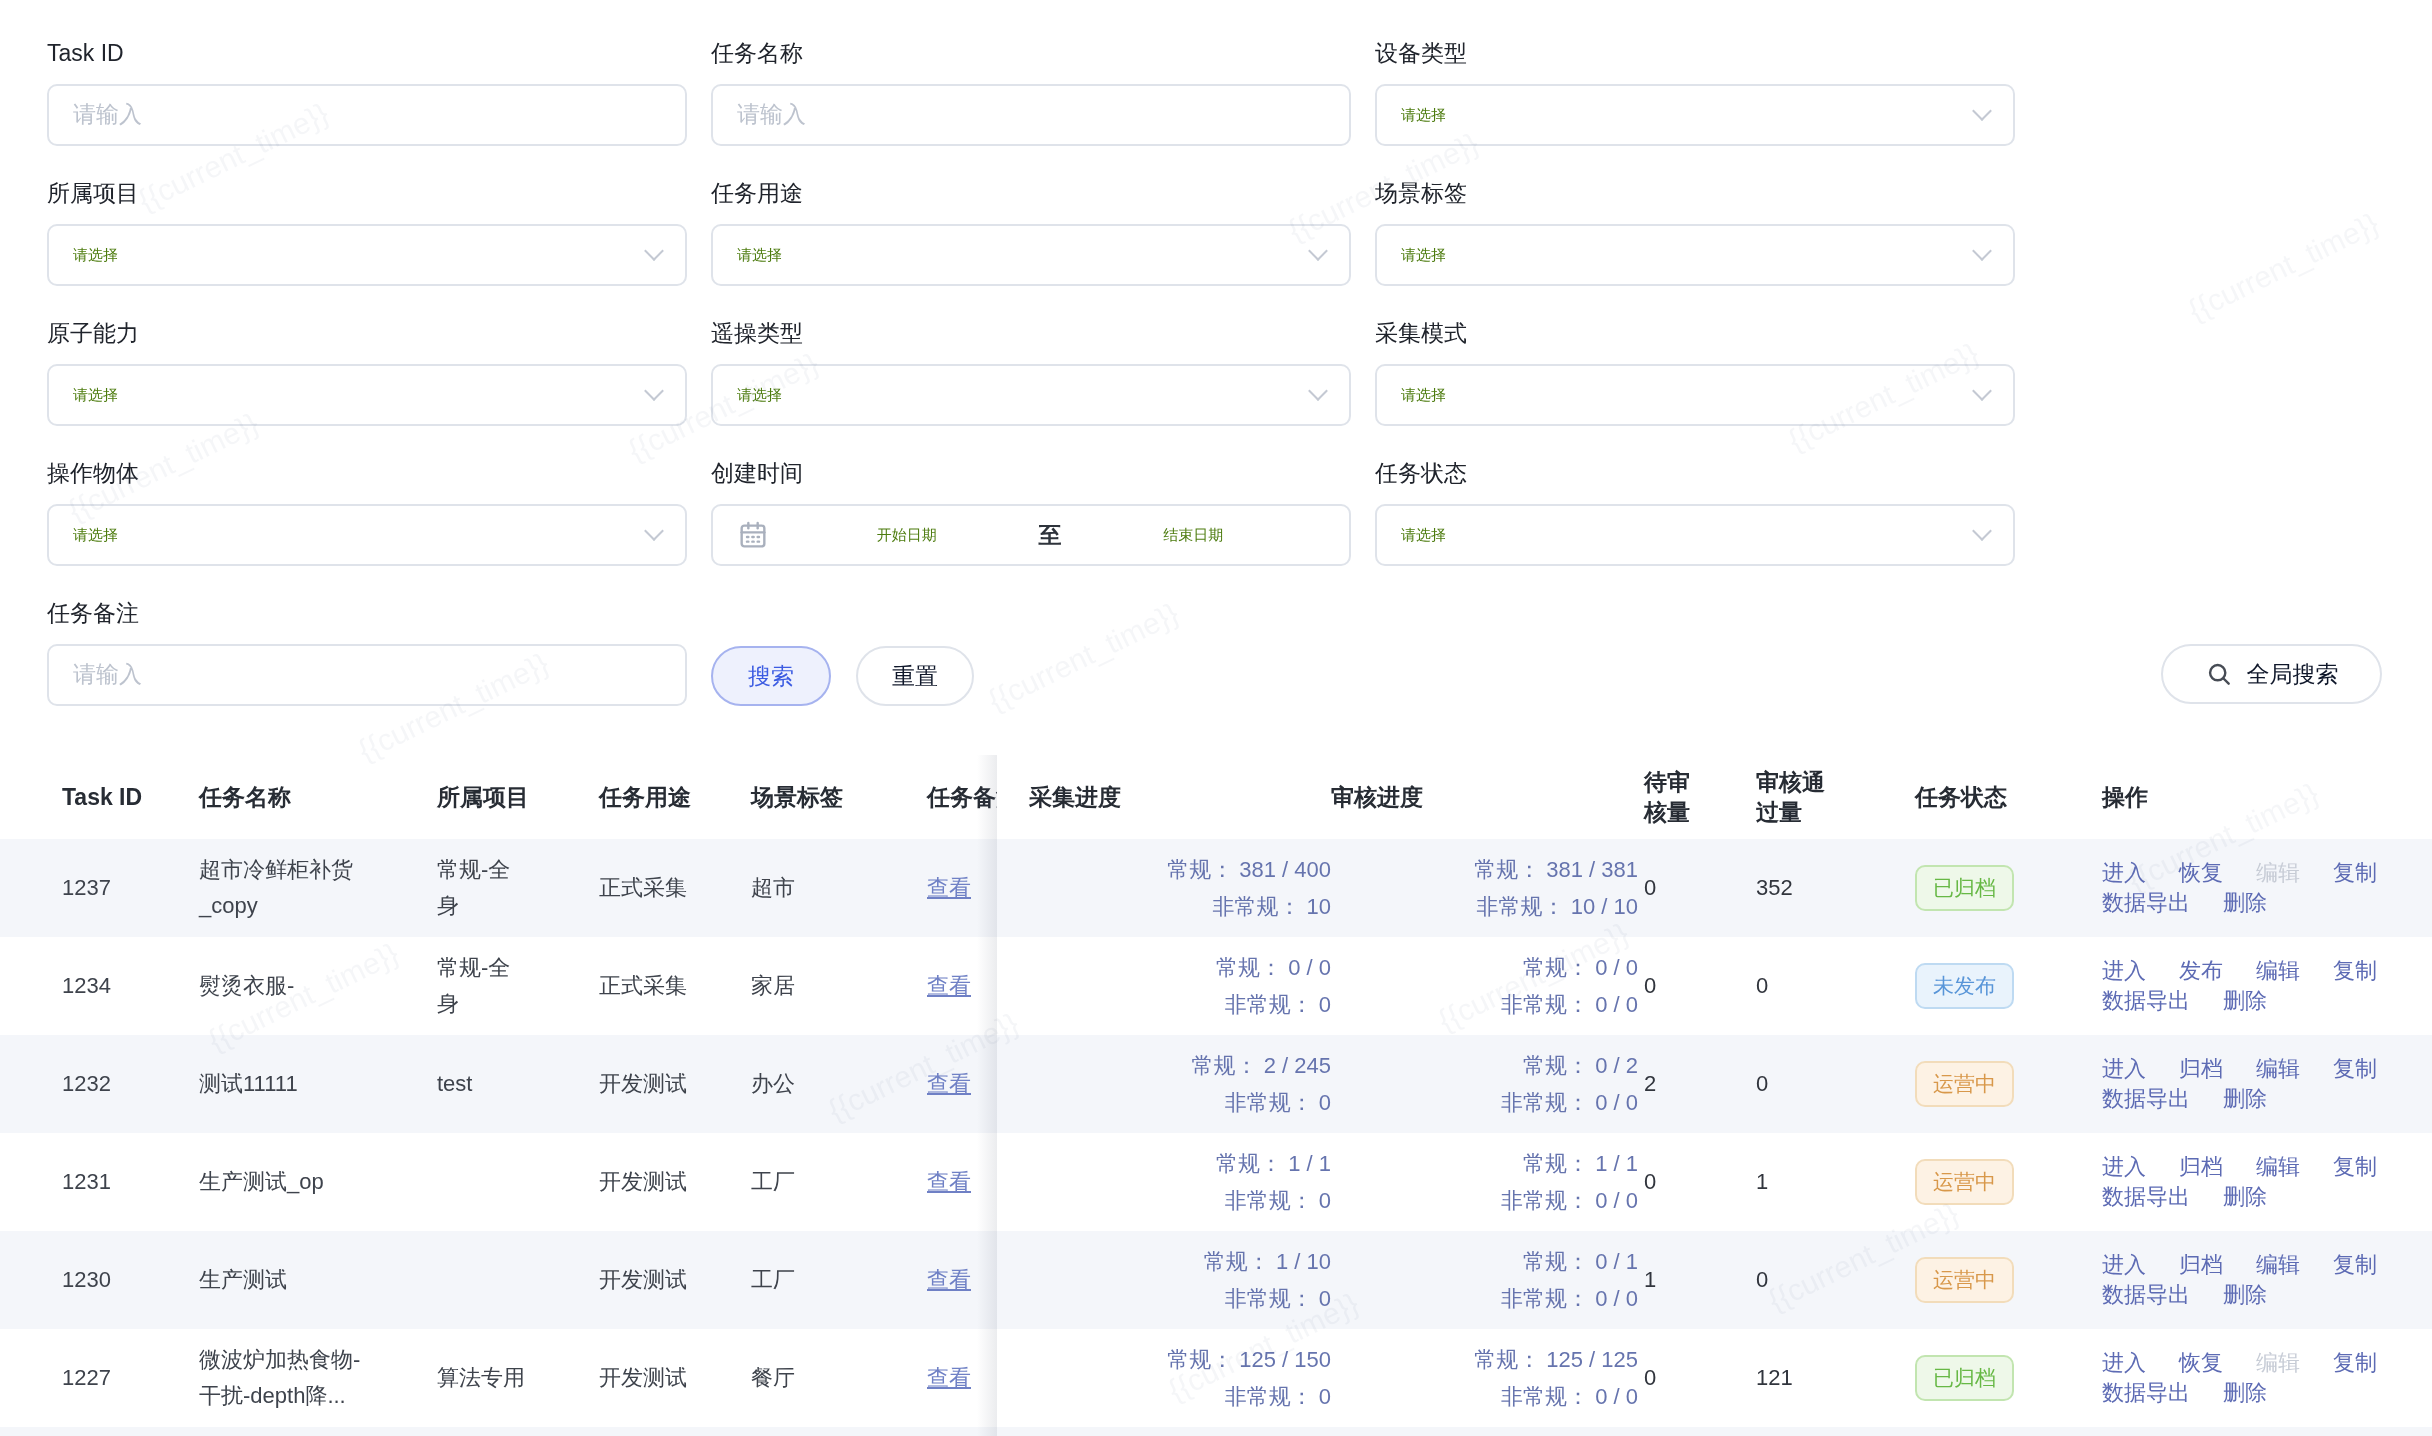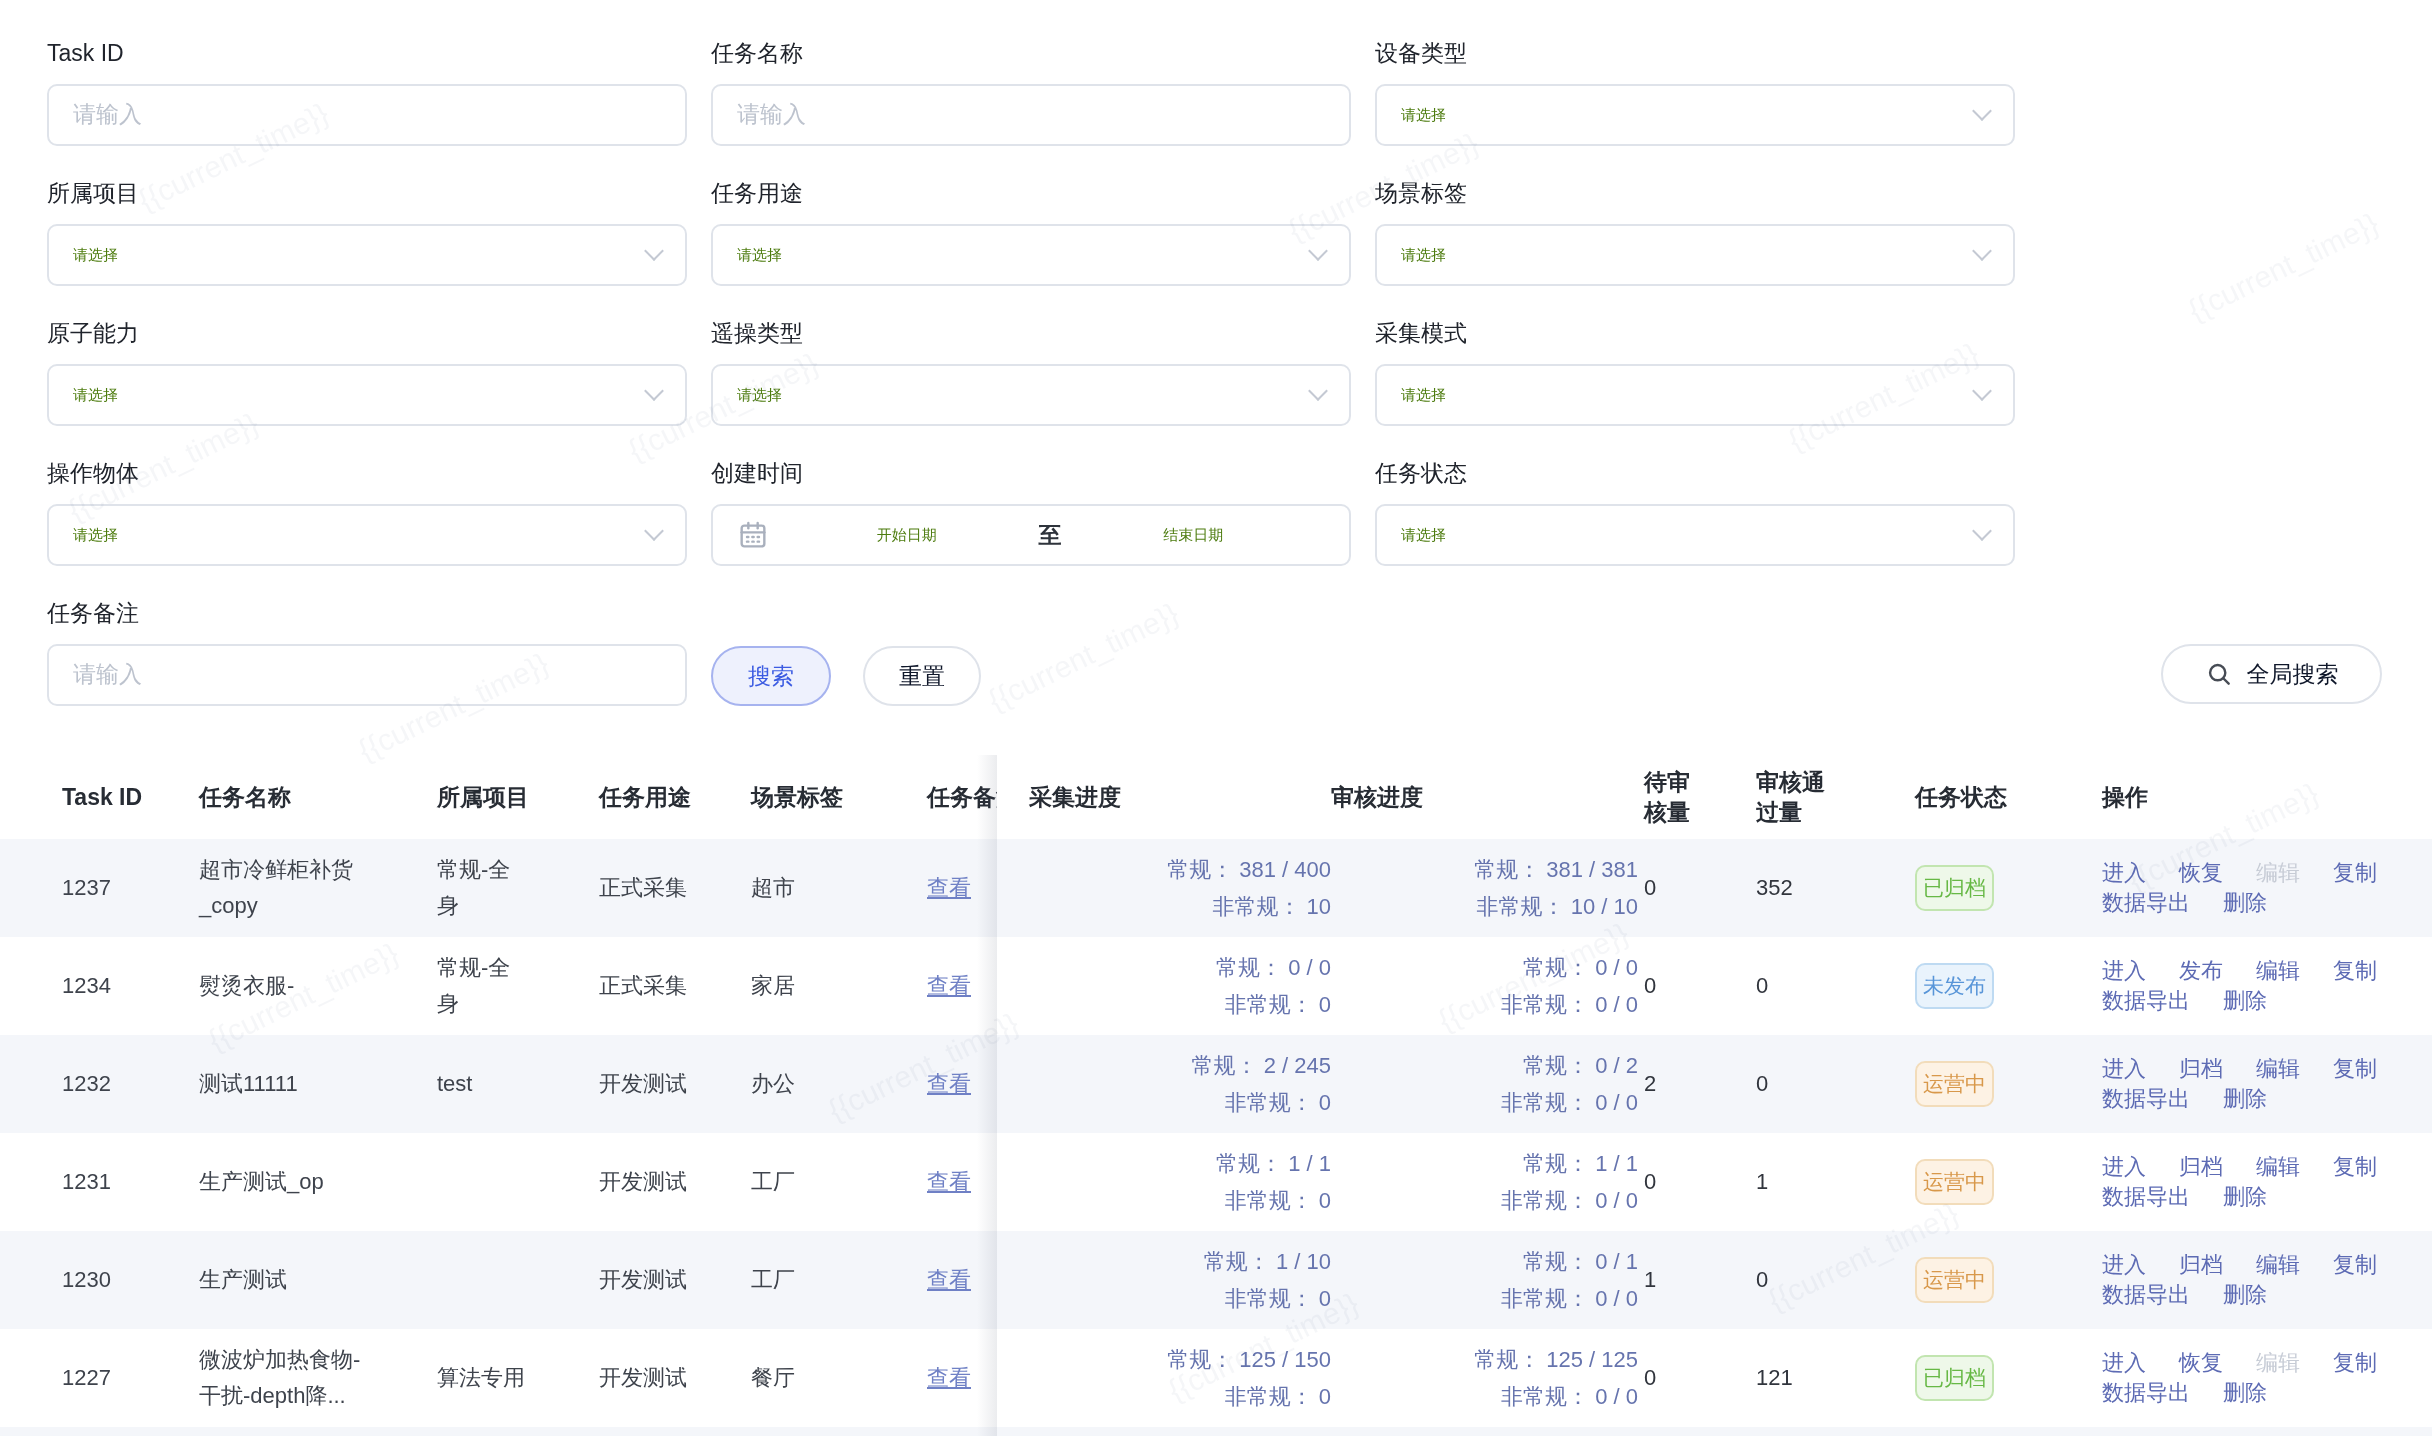--- a/index.html
+++ b/index.html
@@ -21,21 +21,21 @@
   input.f-control{display:block;outline:none;font-family:Liberation Serif, serif}
   input.f-control::placeholder{color:#bdc3ce}
   .f-select{cursor:pointer}
   .ph{color:#4d7c0f;font-size:15px;flex:1}
   .chev{width:14px;height:14px;border-right:2px solid #c4c9d3;border-bottom:2px solid #c4c9d3;
     transform:rotate(45deg);margin-top:-8px;flex:none}
   .daterange .ph{flex:1;text-align:center}
   .cal{flex:none;display:flex;margin-right:6px}
   .sep{font-size:23px;color:#2e333b;flex:none;font-weight:bold}
   .row5{display:flex;align-items:flex-end;margin-top:32px}
-  .btns{display:flex;gap:32px;margin-left:24px;align-items:flex-start}
+  .btns{display:flex;gap:25px;margin-left:24px;align-items:flex-start}
   .btn{height:60px;border-radius:30px;font-size:23px;display:inline-flex;align-items:center;
     justify-content:center;background:#fff;border:2px solid #dfe3ea;color:#0f172a;cursor:pointer;font-family:inherit}
   .btn-search{width:120px;background:#eef1fd;border-color:#a6b3ef;color:#3c5ce2}
   .btn-reset{width:118px}
   .toolbar{position:absolute;right:50px;top:644px;display:flex;gap:23px;align-items:center;z-index:2}
   .btn-global{width:221px;gap:13px}
   .btn-create{width:226px;height:62px;background:#2b50e2;border:none;color:#fff;
     font-weight:bold;font-size:24px;gap:15px}
   .plus{font-size:34px;font-weight:normal;line-height:0;position:relative;top:-2px}
 
@@ -56,21 +56,21 @@
   .c-pending{width:112px;padding-left:6px}
   .c-passed{width:165px;padding-left:6px}
   .c-status{width:187px}
   .c-actions{width:330px;}
   .thead .c-name{line-height:30px}
   .thead .c-pending{white-space:normal;line-height:30px;padding-right:46px}
   .thead .c-passed{white-space:normal;line-height:30px;padding-right:89px}
   .vlink{color:#6f80c5;text-decoration:underline;cursor:pointer;font-size:22px}
   .prog{display:flex;flex-direction:column;line-height:37px;color:#6674ae;align-items:flex-end}
   .num{color:#31353d}
-  .badge{display:inline-block;height:46px;line-height:42px;padding:0 6px;border-radius:10px;
+  .badge{display:inline-block;height:46px;line-height:42px;padding:0 16px;border-radius:10px;
     font-size:21px;border:2px solid}
   .badge[data-kind="archived"]{background:#eef8e9;border-color:#c2e5b0;color:#67b845}
   .badge[data-kind="unpublished"]{background:#e9f3fc;border-color:#bedaf2;color:#5895d8}
   .badge[data-kind="operating"]{background:#fdf2e4;border-color:#f2dcba;color:#d8984a}
   .acts{display:flex;flex-wrap:wrap;column-gap:33px;align-items:center}
   .alink{color:#5d6bb4;cursor:pointer;font-size:22px;white-space:nowrap}
   .alink[data-disabled="true"]{color:#c7ccd6;cursor:not-allowed}
   .fixed-shadow{position:absolute;left:977px;top:0;width:20px;height:100%;
     background:linear-gradient(to right,rgba(60,70,95,0),rgba(60,70,95,0.10));pointer-events:none}
   .sliver{height:9px}

